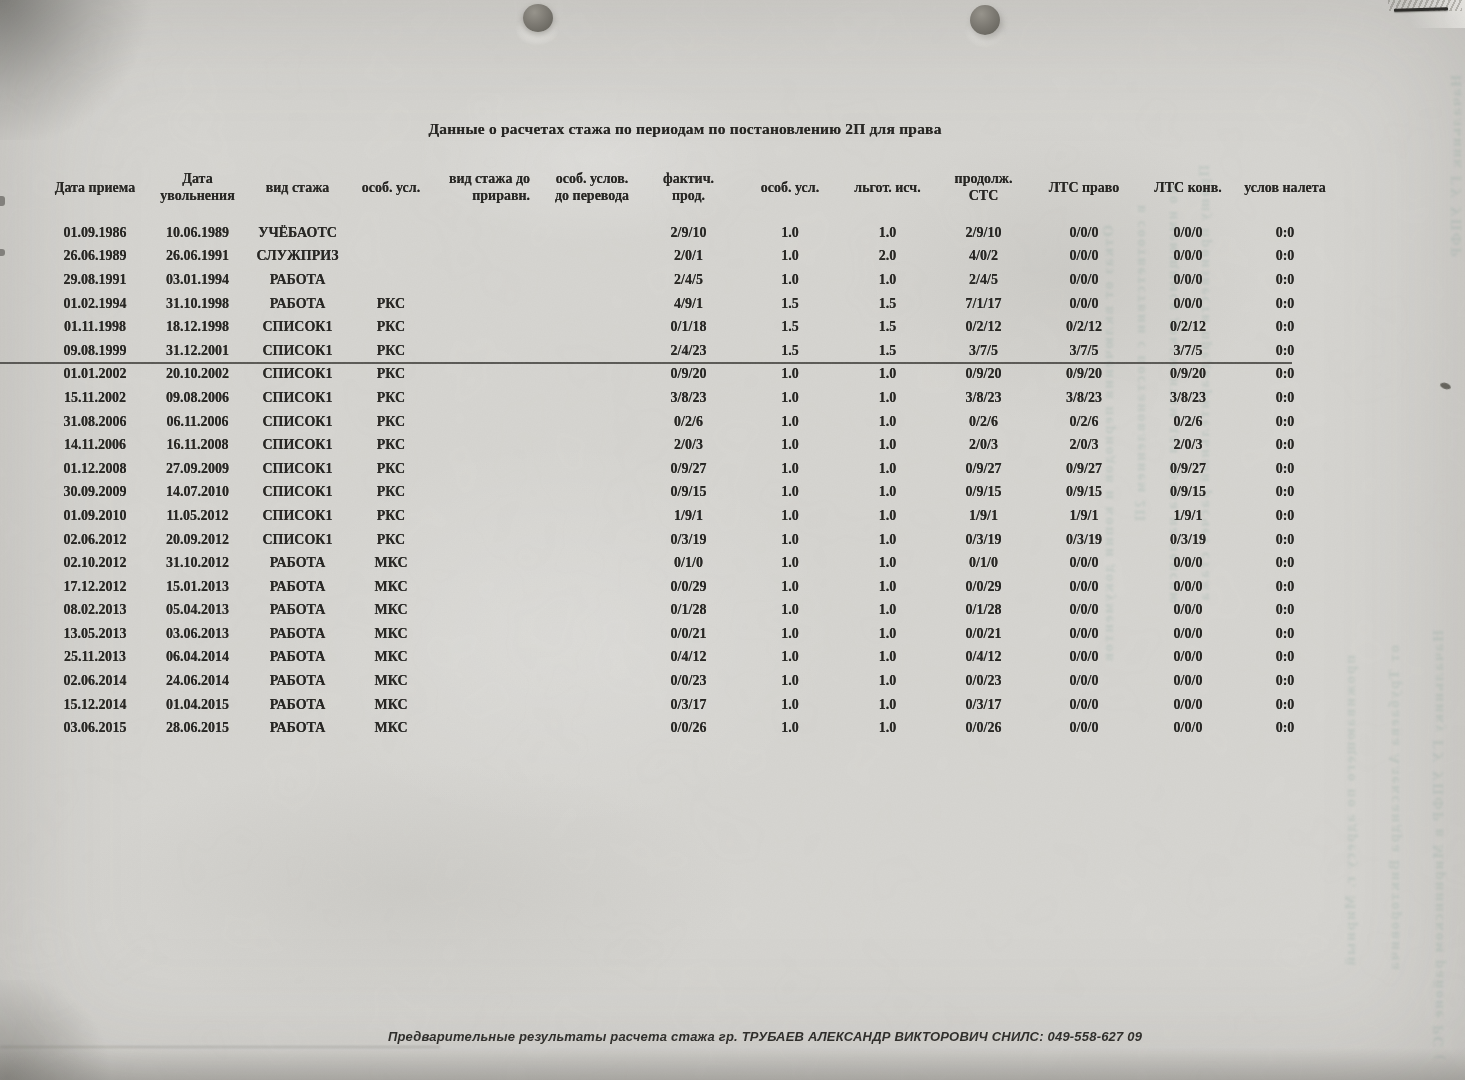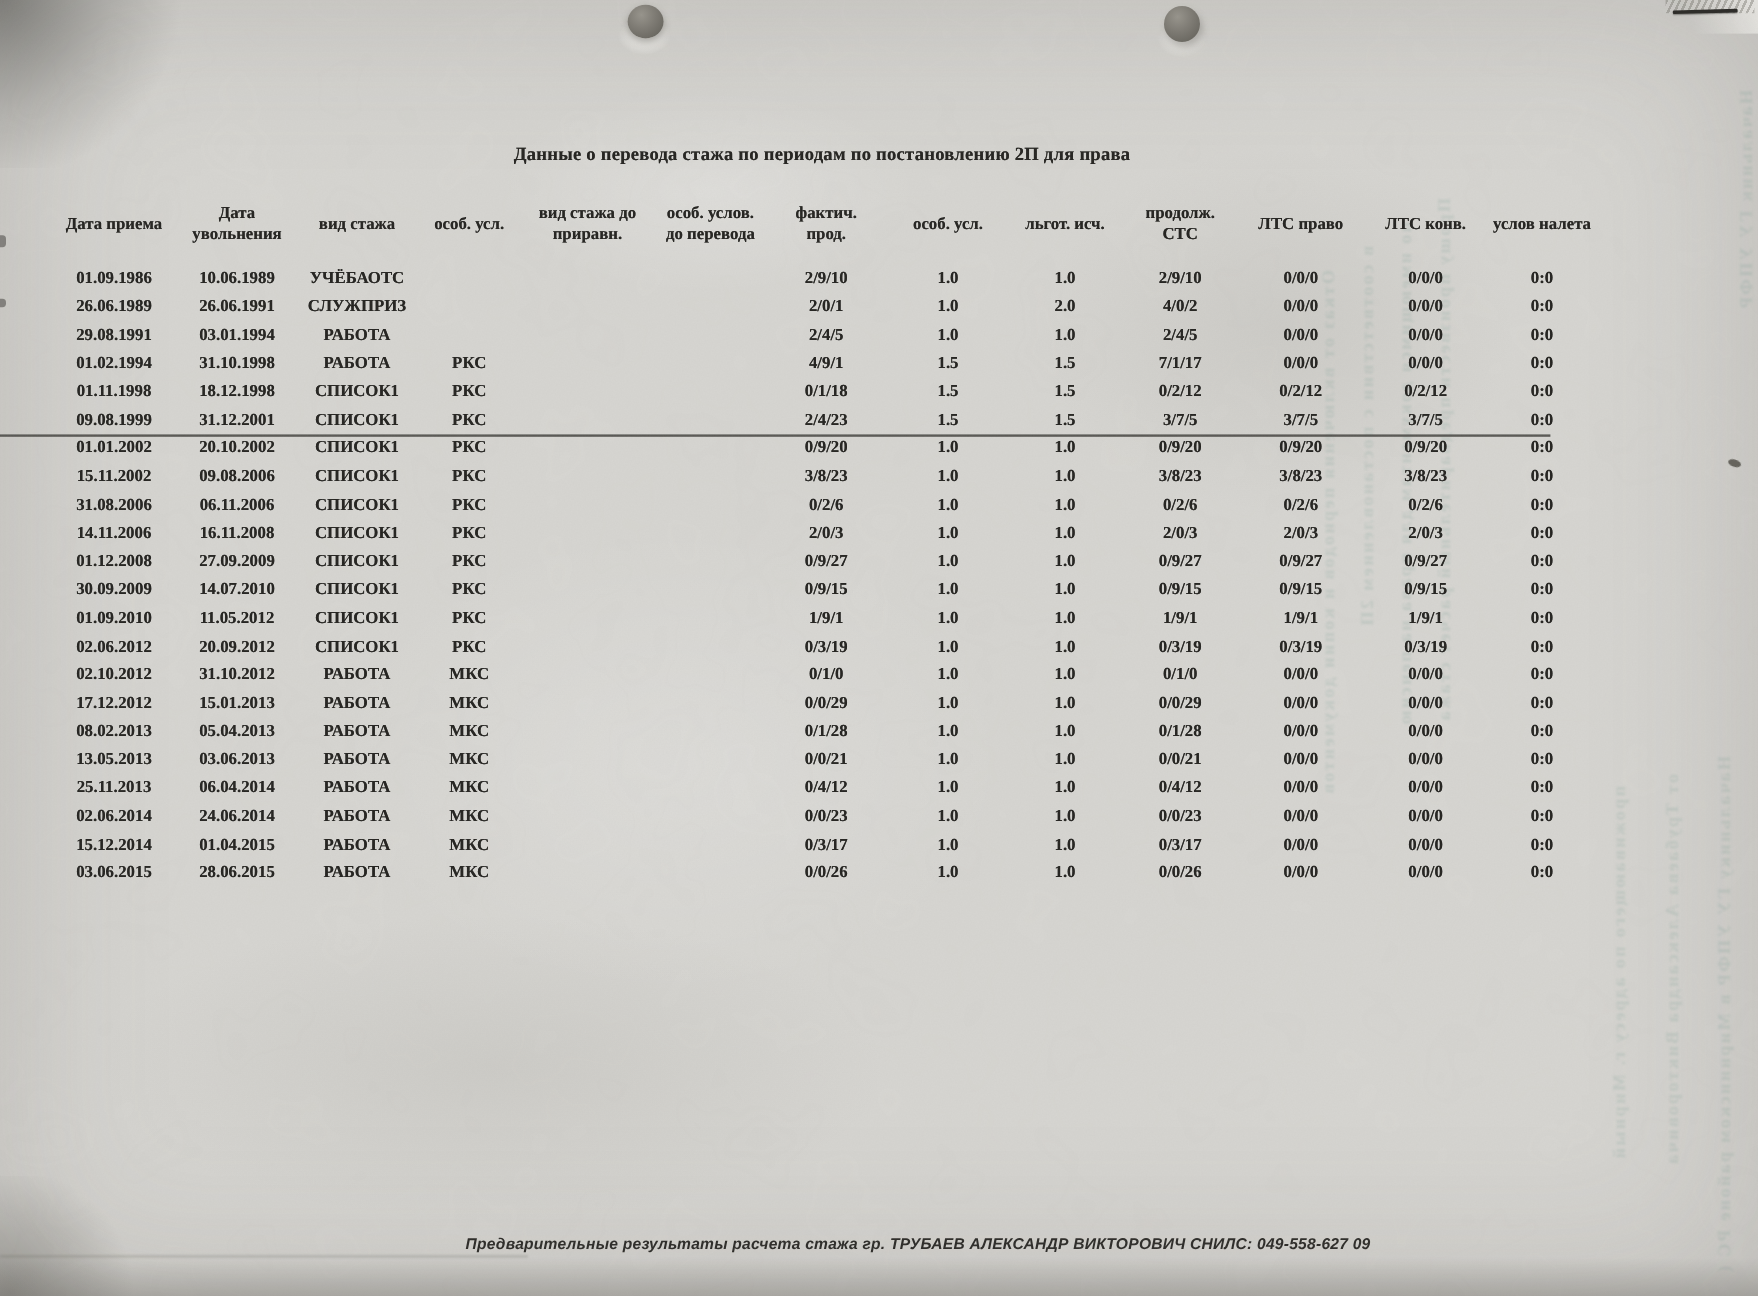--- a/index.html
+++ b/index.html
@@ -83,28 +83,28 @@
     <div class="bleed" style="left: 1430px; top: 630px; height: 430px;">Начальнику ГУ УПФР в Мирнинском районе РС (Я)</div>
     <div class="bleed" style="left: 1386px; top: 645px; height: 370px;">от Трубаева Александра Викторовича</div>
     <div class="bleed" style="left: 1342px; top: 655px; height: 340px;">проживающего по адресу г. Мирный</div>
     <div class="bleed" style="left: 1196px; top: 165px; height: 570px;">Прошу произвести предварительный расчет стажа</div>
     <div class="bleed" style="left: 1164px; top: 185px; height: 545px;">по имеющимся документам для права на пенсию</div>
     <div class="bleed" style="left: 1132px; top: 205px; height: 505px;">в соответствии с постановлением 2П</div>
     <div class="bleed" style="left: 1100px; top: 225px; height: 525px;">Отказ от включения периодов и копии документов</div>
     <div class="bleed" style="left: 1448px; top: 75px; height: 265px;">Начальник ГУ УПФР</div>
   </div>
 
-<div class="title ink">Данные о перевода стажа по периодам по постановлению 2П для права</div>
+<div class="title ink">Данные о расчетах стажа по периодам по постановлению 2П для права</div>
 <div class="thead ink">
     <div class="hcell" style="width: 110px;">Дата приема</div>
     <div class="hcell" style="width: 95px;">Дата
 увольнения</div>
     <div class="hcell" style="width: 105px;">вид стажа</div>
     <div class="hcell" style="width: 82px;">особ. усл.</div>
-    <div class="hcell" style="width: 115px;">вид стажа до
+    <div class="hcell" style="width: 115px; text-align: right;">вид стажа до
 приравн.</div>
     <div class="hcell" style="width: 90px;">особ. услов.
 до перевода</div>
     <div class="hcell" style="width: 103px;">фактич.
 прод.</div>
     <div class="hcell" style="width: 100px;">особ. усл.</div>
     <div class="hcell" style="width: 95px;">льгот. исч.</div>
     <div class="hcell" style="width: 97px;">продолж.
 СТС</div>
     <div class="hcell" style="width: 104px;">ЛТС право</div>

